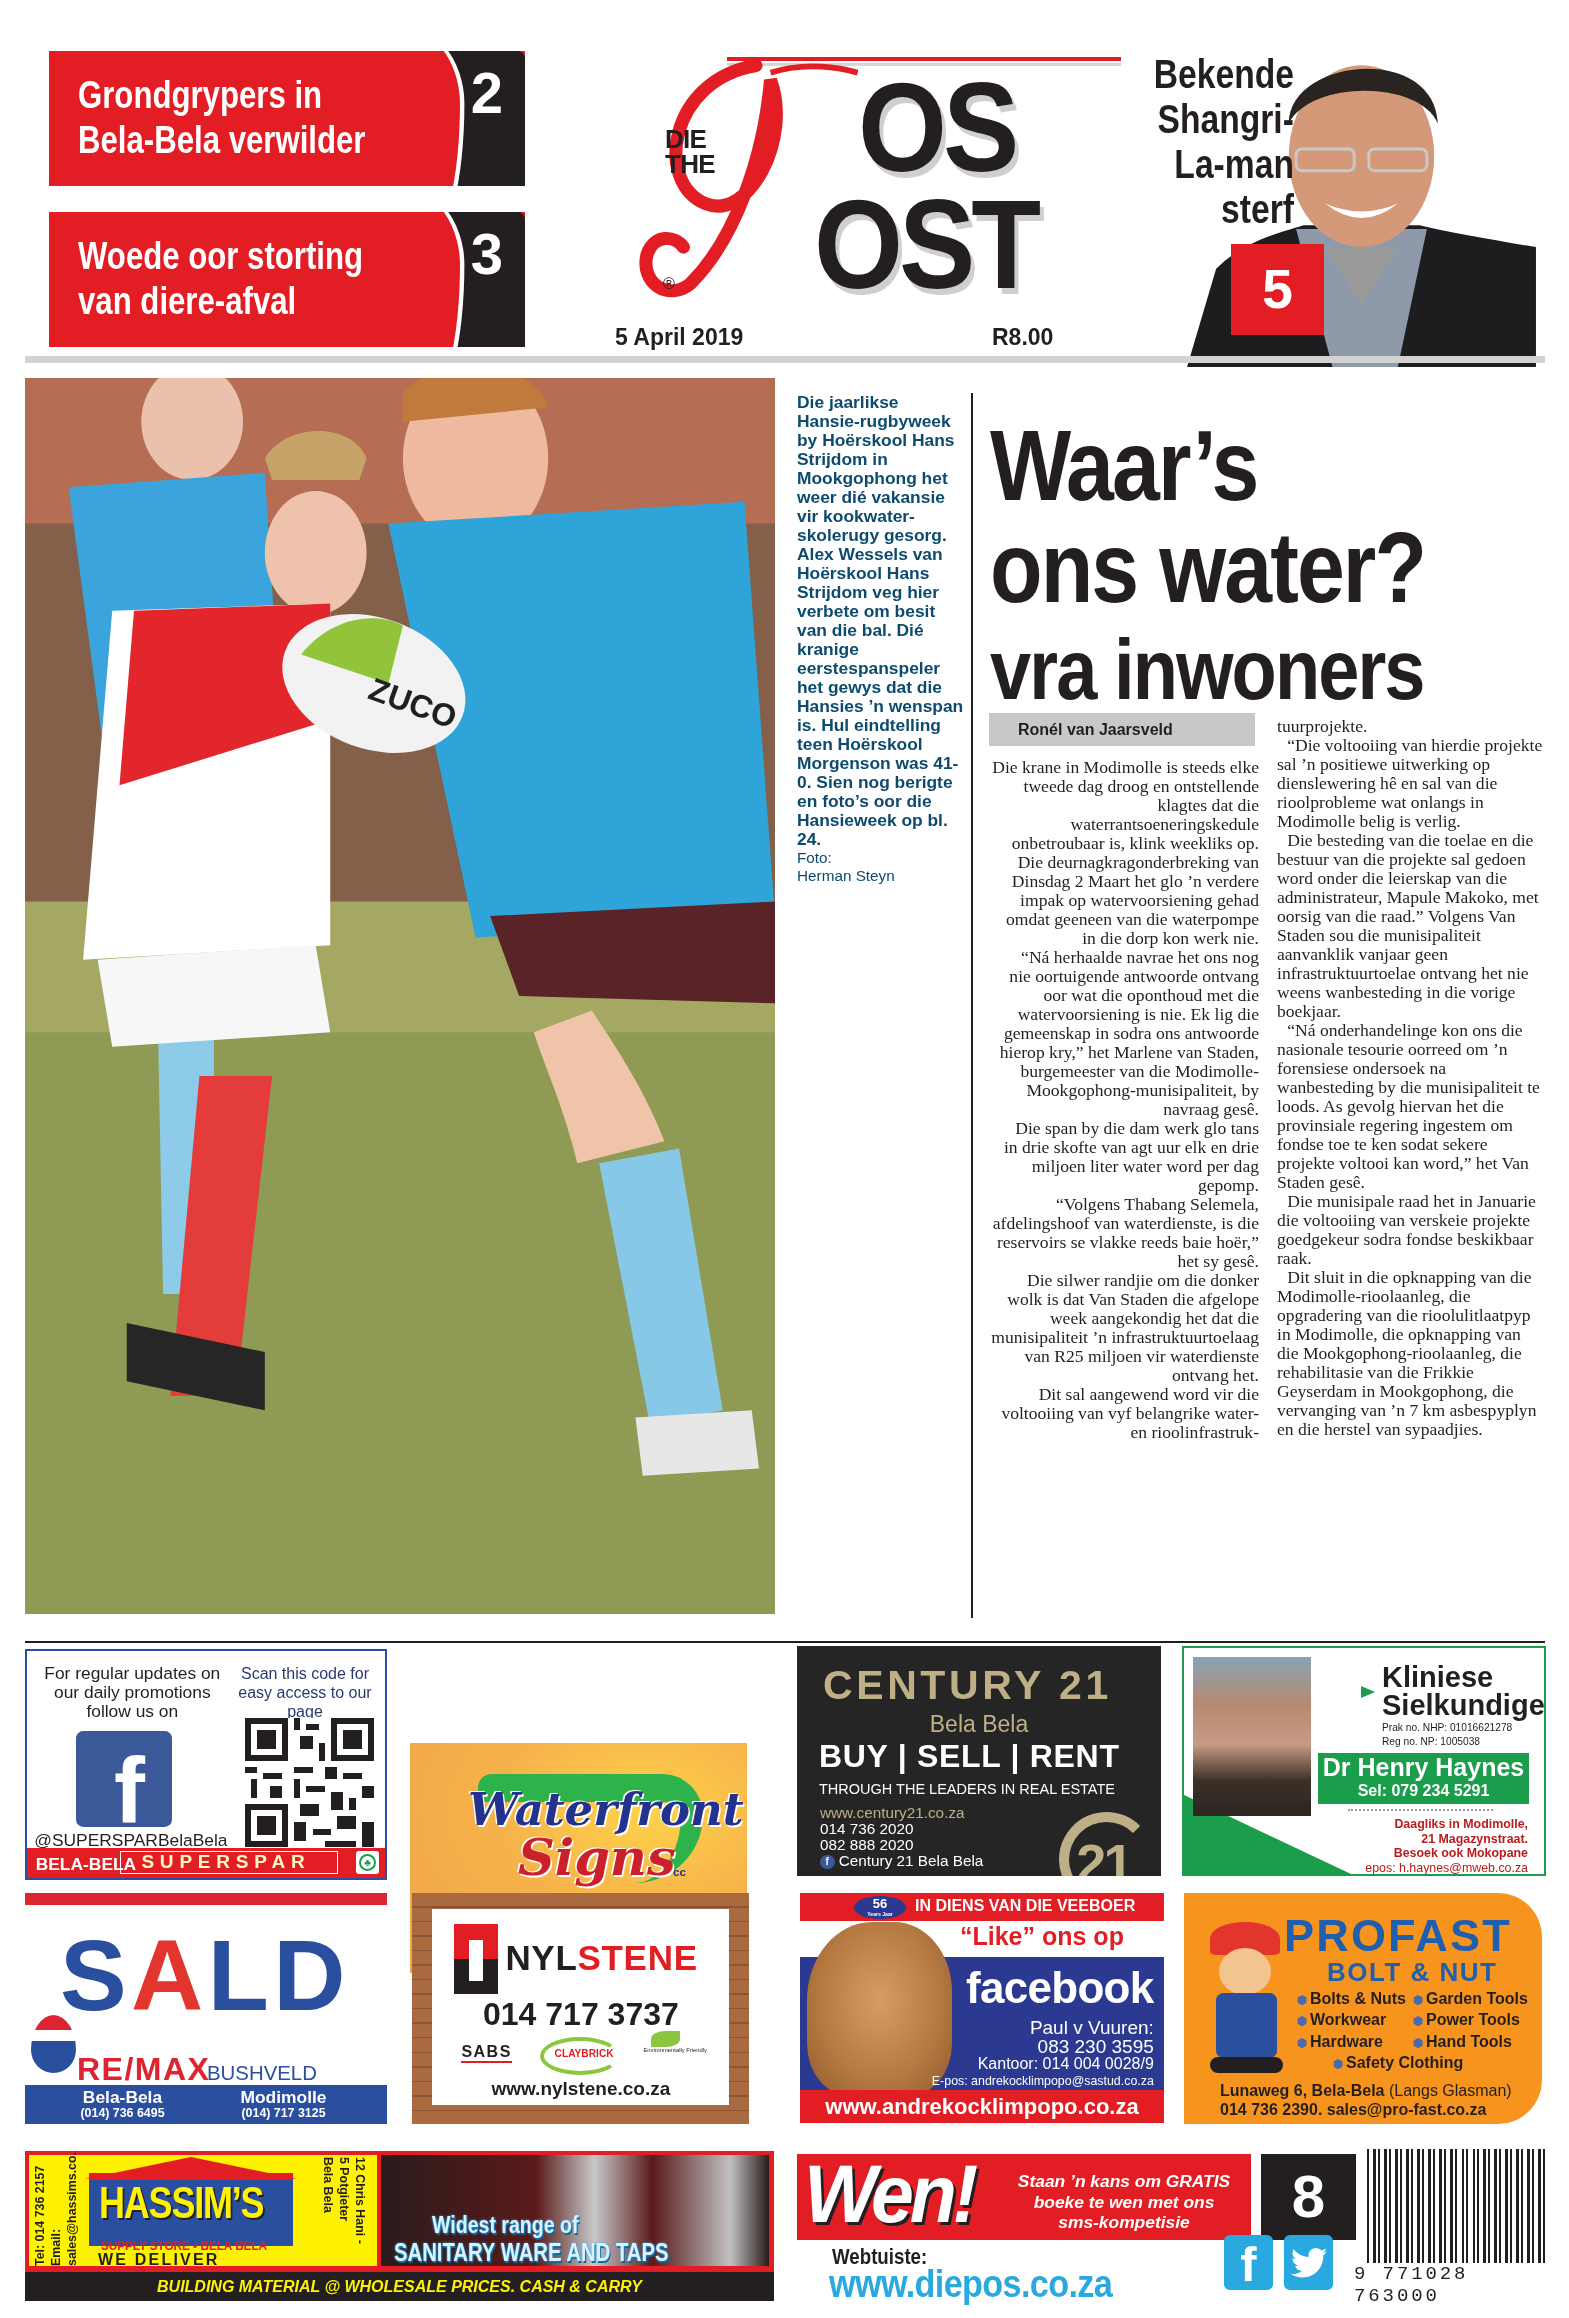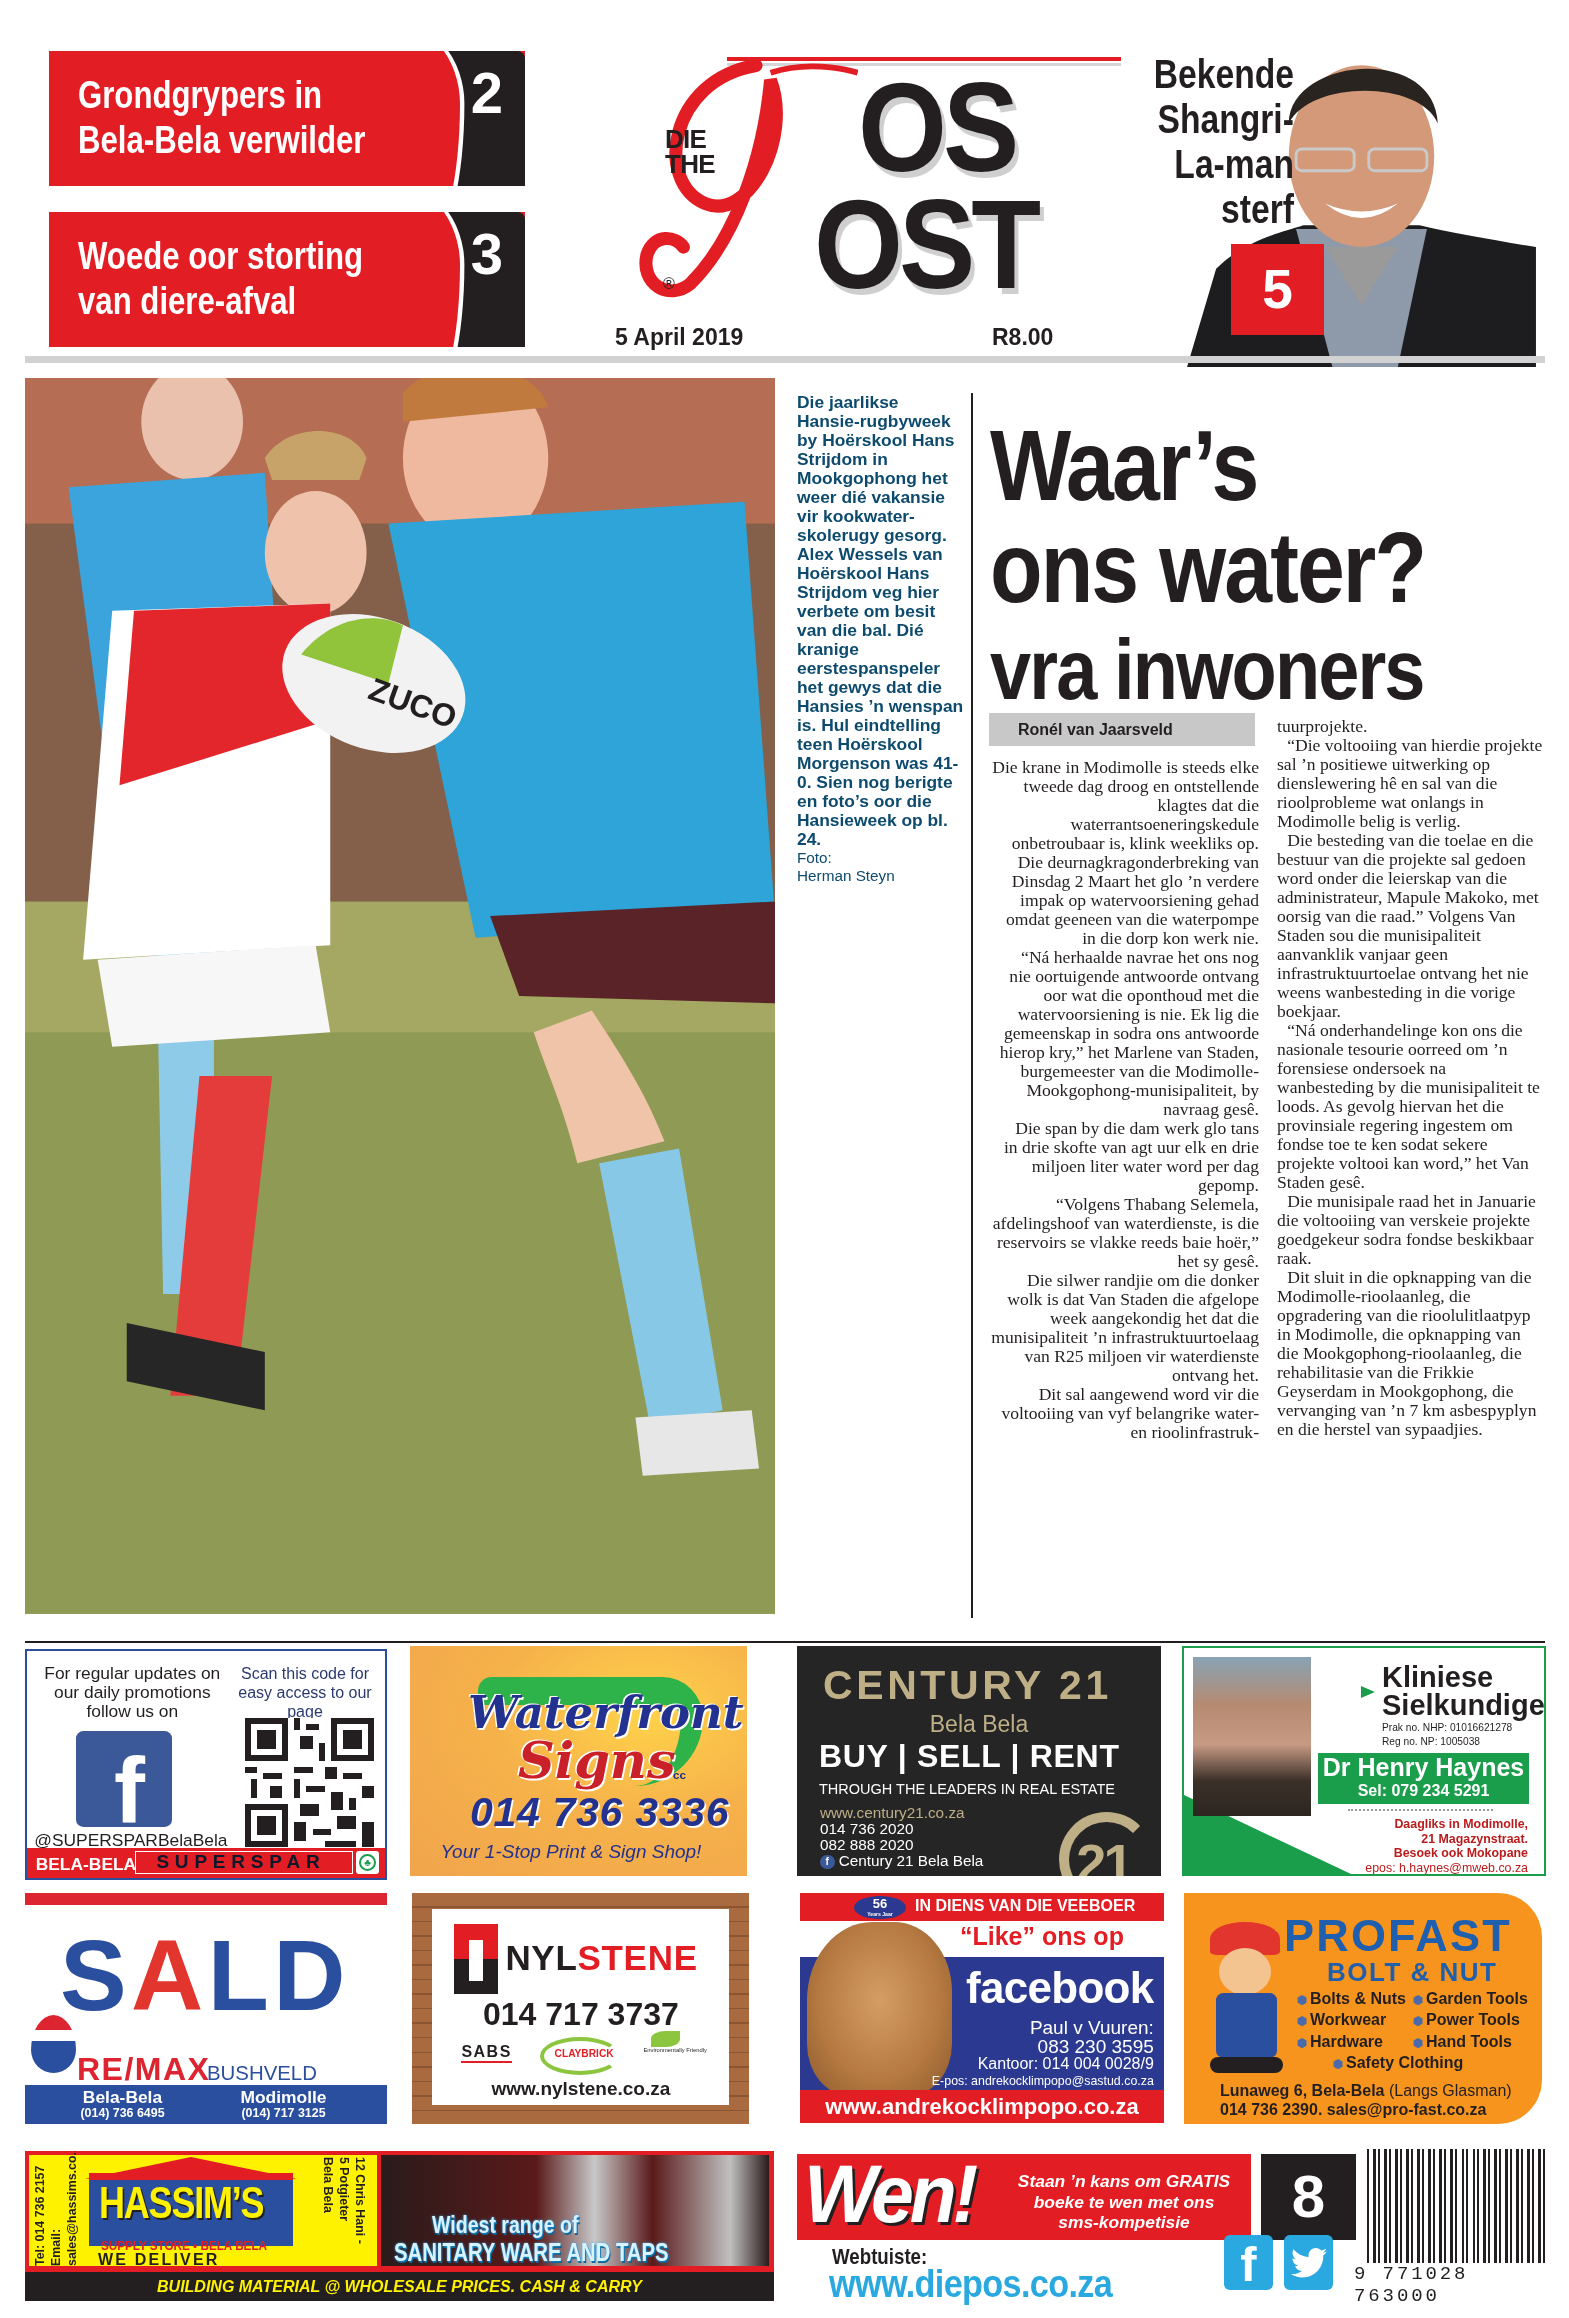--- a/index.html
+++ b/index.html
@@ -57,25 +57,25 @@
   .ad { position: absolute; overflow: hidden; }
   .spar { left: 25px; top: 1649px; width: 362px; height: 231px; border: 2.9px solid #2b4f9f; background: #fff; }
   .spar .t1 { position: absolute; left: 7.3px; top: 13px; width: 196px; text-align: center; font-size: 17.4px; line-height: 19px; color: #231f20; }
   .spar .t2 { position: absolute; left: 207px; top: 13px; width: 142px; text-align: center; font-size: 16px; line-height: 19px; color: #2b3a6e; }
   .spar .fb { position: absolute; left: 49px; top: 80px; width: 96px; height: 96px; background: #3b5998; border-radius: 7.3px; }
   .spar .fb span { position: absolute; left: 38px; top: 13px; color: #fff; font-weight: bold; font-size: 93px; line-height: 93px; }
   .spar .handle { position: absolute; left: 7.3px; top: 179px; font-size: 17.4px; color: #231f20; }
   .spar .qr { position: absolute; left: 218px; top: 67px; width: 129px; height: 129px; }
   .spar .bar { position: absolute; left: 0; bottom: 0; width: 100%; height: 30.5px; background: #e31d24; }
   .spar .bar .bb { position: absolute; left: 8.7px; top: 6.5px; color: #fff; font-weight: bold; font-size: 17.4px; }
-  .spar .bar .sp { position: absolute; left: 108px; top: 3.6px; width: 218px; height: 23px; border: 1.5px solid #fff; color: #0f172a; font-weight: bold; font-size: 19px; letter-spacing: 5.8px; line-height: 20.4px; padding-left: 20.4px; }
+  .spar .bar .sp { position: absolute; left: 93px; top: 3.6px; width: 218px; height: 23px; border: 1.5px solid #fff; color: #fef9c3; font-weight: bold; font-size: 19px; letter-spacing: 5.8px; line-height: 20.4px; padding-left: 20.4px; }
   .spar .bar .tree { position: absolute; left: 329px; top: 3.6px; width: 23px; height: 23px; background: #fff; border-radius: 2.9px; }
   .spar .bar .tree span { position: absolute; left: 2.9px; top: 2.9px; width: 17.4px; height: 17.4px; border: 2.2px solid #1a9e4b; border-radius: 50%; color: #1a9e4b; font-size: 10.2px; line-height: 13px; text-align: center; font-weight: bold; }
 
-  .wf { left: 410px; top: 1646px; width: 337px; height: 230px; background: radial-gradient(ellipse at 70% 30%, #ffd24a 0%, #f6b24a 45%, #f0a44c 100%); }
+  .wf { left: 410px; top: 1743px; width: 337px; height: 230px; background: radial-gradient(ellipse at 70% 30%, #ffd24a 0%, #f6b24a 45%, #f0a44c 100%); }
   .wf .swoosh { position: absolute; left: 68px; top: 30.5px; width: 225px; height: 109px; border-top: 28px solid #2db34a; border-right: 22px solid #2db34a; border-radius: 29px 87px 145px 0; }
   .wf .name1 { position: absolute; left: 58px; top: 40px; font-family: "DejaVu Serif", serif; font-style: italic; font-weight: bold; font-size: 45px; color: #23318f; text-shadow: 1.5px 1.5px 0 #fff, -1.5px -1.5px 0 #fff; }
   .wf .name2 { position: absolute; left: 108px; top: 84px; font-family: "DejaVu Serif", serif; font-style: italic; font-weight: bold; font-size: 51px; color: #c9202a; text-shadow: 1.5px 1.5px 0 #fff, -1.5px -1.5px 0 #fff; }
   .wf .cc { position: absolute; left: 263px; top: 122px; font-size: 11.6px; font-weight: bold; color: #23318f; }
   .wf .phone { position: absolute; left: 60px; top: 143px; font-style: italic; font-weight: bold; font-size: 41px; color: #23318f; text-shadow: 1.5px 1.5px 0 #fff; letter-spacing: 0.7px; }
   .wf .tag { position: absolute; left: 30.5px; top: 195px; font-style: italic; font-size: 19px; color: #23318f; }
 
   .c21 { left: 797px; top: 1646px; width: 364px; height: 230px; background: #252526; }
   .c21 .logo { position: absolute; left: 26px; top: 16px; color: #beaf87; font-size: 41px; letter-spacing: 3.6px; font-weight: bold; }
   .c21 .sub { position: absolute; left: 0; top: 65px; width: 100%; text-align: center; color: #beaf87; font-size: 23px; }

